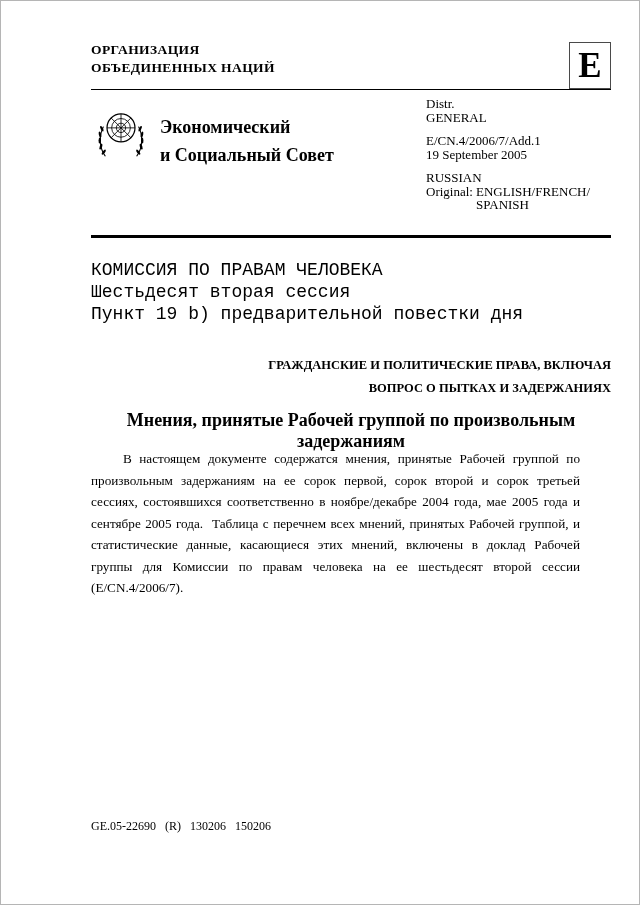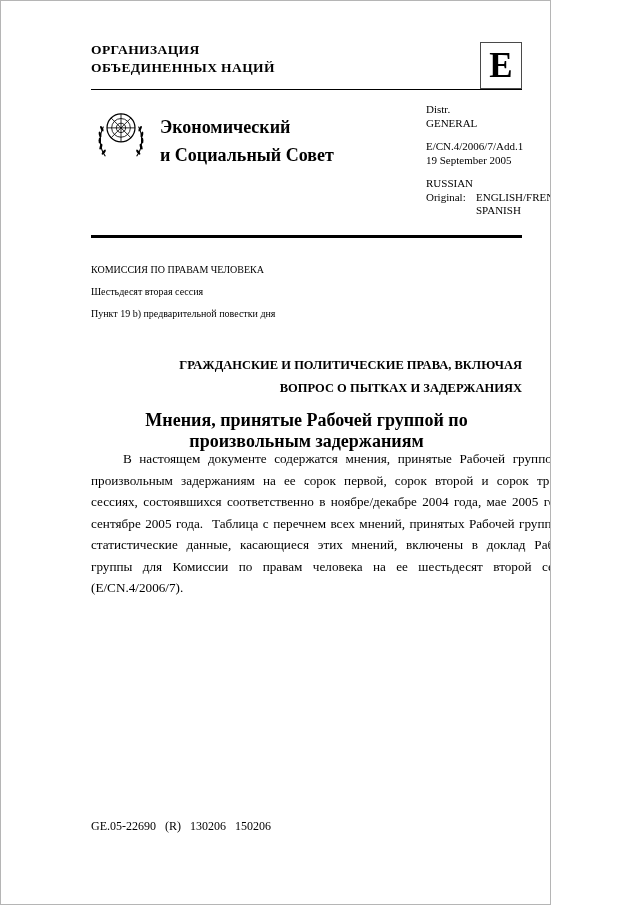--- a/index.html
+++ b/index.html
@@ -2,21 +2,21 @@
 <html><head>
 <meta charset="utf-8">
 <style>
   html, body {
     margin: 0;
     padding: 0;
     background: #ffffff;
   }
   .page {
     position: relative;
-    width: 551px;
+    width: 640px;
     height: 905px;
     box-sizing: border-box;
     background: #ffffff;
     border: 1px solid #b5b5b5;
     font-family: "Liberation Serif", "DejaVu Serif", serif;
     color: #000000;
     overflow: hidden;
   }
 
   
@@ -50,42 +50,43 @@
     height: 132px;
   }
   .emblem { position: absolute; left: 2px; top: 8px; width: 56px; height: 56px; }
   .council {
     position: absolute; left: 69px; top: 16px;
     font-weight: bold;
     font-size: 18px;
     line-height: 28px;
   }
   .distr {
-    position: absolute; left: 335px; top: 6px;
-    font-size: 11px;
+    position: absolute; left: 335px; top: 0;
+    font-size: 13px;
     line-height: 13.5px;
   }
   .distr .gap { height: 10px; }
   .orig-row { display: flex; }
   .orig-row .label { flex: none; width: 50px; }
   .orig-row .vals { display: flex; flex-direction: column; justify-content: flex-end; }
 
   .rule-thick {
     position: absolute;
     left: 90px; right: 28px; top: 234px;
     height: 3px;
     background: #000;
   }
 
   
   .session {
     position: absolute;
     left: 90px; top: 258px;
-    font-size: 10px;
+    font-size: 18px;
     line-height: 22px;
+    font-family: Liberation Mono, monospace;
   }
 
   
   .doc-title {
     position: absolute;
     left: 90px; right: 28px; top: 353px;
     text-align: right;
     font-weight: bold;
     font-size: 12.5px;
     line-height: 23px;

